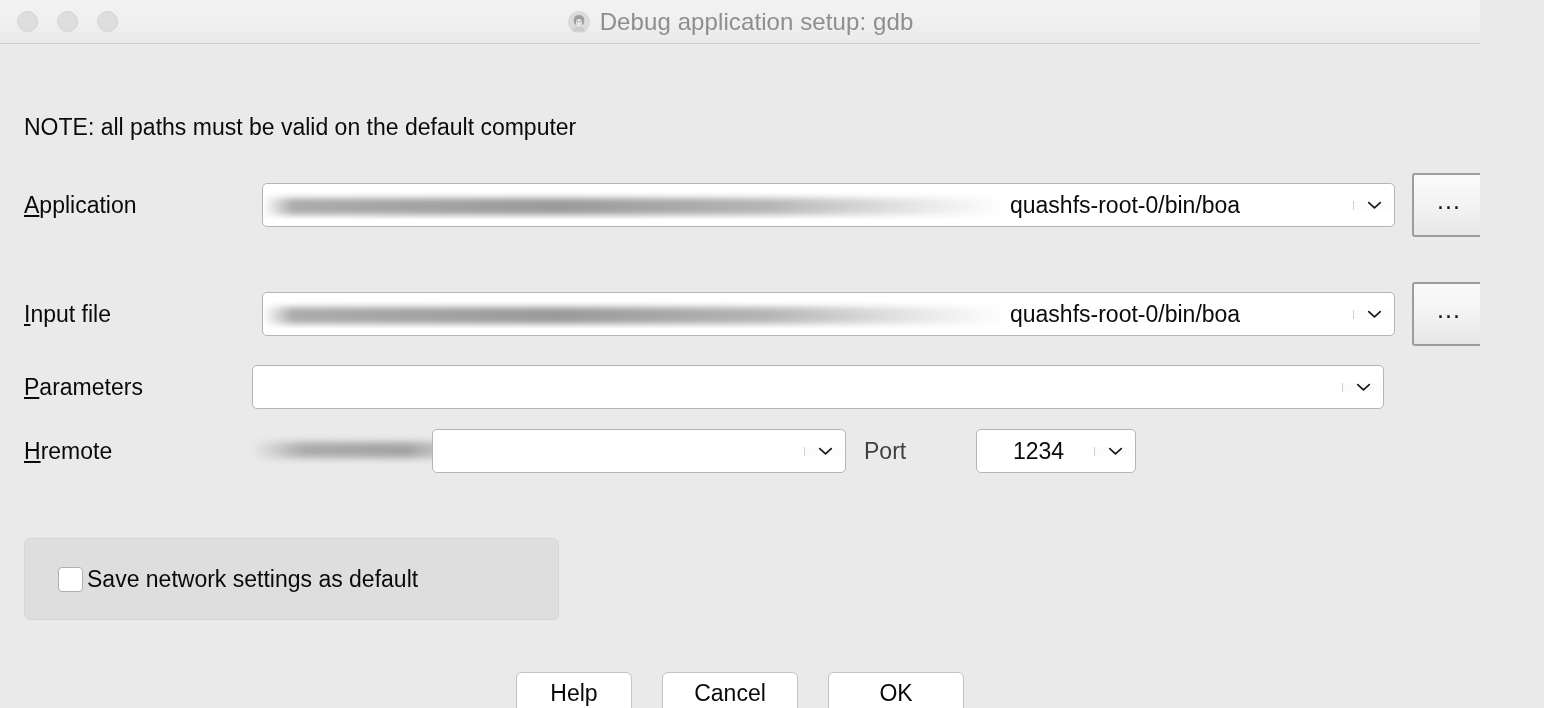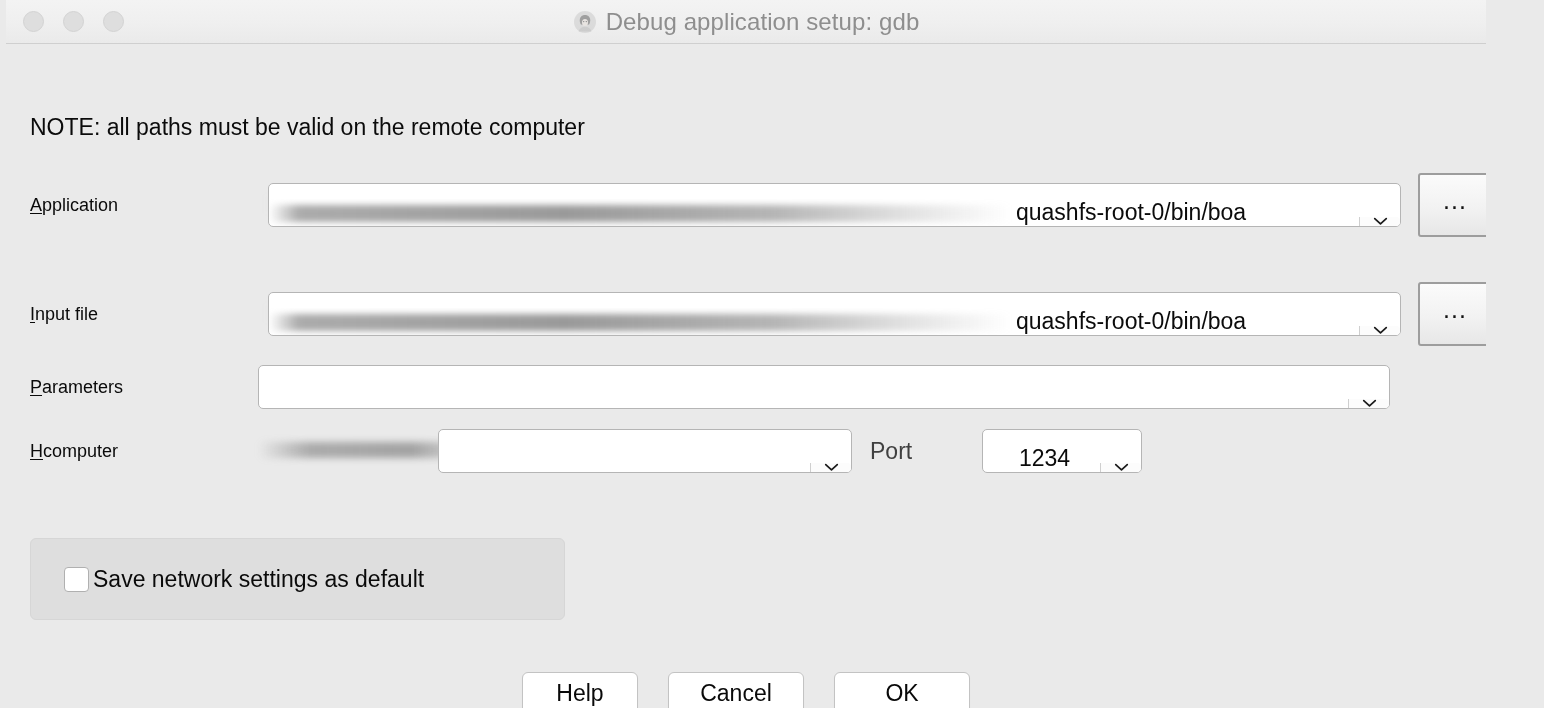--- a/index.html
+++ b/index.html
@@ -16,21 +16,20 @@
     -webkit-font-smoothing: antialiased;
   }
 
   
   .window {
     position: relative;
     width: 1480px;
     height: 708px;
     background: #eaeaea;
     overflow: hidden;
-    margin-left: 6px;
   }
 
   
   .titlebar {
     position: relative;
     height: 44px;
     background: linear-gradient(to bottom, #f3f3f3 0%, #efefef 55%, #eaeaea 100%);
     border-bottom: 1px solid #cfcfcf;
     box-sizing: border-box;
     display: flex;
@@ -106,39 +105,39 @@
     align-items: center;
   }
   .row-application { top: 138px; }
   .row-inputfile  { top: 247px; }
   .row-parameters { top: 320px; padding-left: 38px; }
   .row-hostname   { top: 384px; }
 
   .field-label {
     position: absolute;
     left: 24px;
-    font-size: 18px;
+    font-size: 23px;
     color: #0a0a0a;
     white-space: nowrap;
   }
   .field-label .mn {
     text-decoration: underline;
     text-underline-offset: 2px;
   }
 
   
   .combo {
     position: absolute;
     box-sizing: border-box;
     height: 44px;
     background: #ffffff;
     border: 1px solid #b5b5b5;
     border-radius: 5px;
     display: flex;
-    align-items: flex-end;
+    align-items: center;
     box-shadow: 0 1px 0 rgba(255,255,255,.9) inset;
   }
   .combo .combo-text {
     flex: 1 1 auto;
     position: relative;
     overflow: hidden;
     display: flex;
     align-items: center;
     padding: 0 6px 0 9px;
     font-size: 23px;
@@ -312,21 +311,21 @@
           <circle cx="13.3" cy="11.6" r=".7" fill="#4b4b4b"></circle>
           <path d="M5.6 21.6c.7-3.1 3.3-4.8 6.4-4.8s5.7 1.7 6.4 4.8z" fill="#b9b9b9"></path>
         </svg>
       </span>
       <span class="title-text">Debug application setup: gdb</span>
     </div>
   </div>
 
   <div class="content">
 
-    <div class="note">NOTE: all paths must be valid on the remote computer</div>
+    <div class="note">NOTE: all paths must be valid on the default computer</div>
 
     <div class="row row-application">
       <span class="field-label"><span class="mn">A</span><span>pplication</span></span>
 
       <div class="bleed" style="left:258px; top:12px; width:760px;"></div>
 
       <div class="combo path-field" style="left:262px; width:1133px;">
         <div class="combo-text">
           <span class="redact redact-path"></span>
             <span>quashfs-root-0/bin/boa</span>
@@ -368,21 +367,21 @@
         <div class="combo-text"></div>
         <div class="combo-arrow">
           <svg class="chev" viewBox="0 0 16 10">
             <path d="M1.6 1.8 8 7.6l6.4-5.8" fill="none" stroke="#1a1a1a" stroke-width="1.9" stroke-linecap="round" stroke-linejoin="round"></path>
           </svg>
         </div>
       </div>
     </div>
 
     <div class="row row-hostname">
-      <span class="field-label"><span class="mn">H</span><span>computer</span></span>
+      <span class="field-label"><span class="mn">H</span><span>remote</span></span>
 
       <div class="bleed" style="left:252px; top:14px; width:205px; height:16px;"></div>
 
       <div class="combo" style="left:432px; width:414px;">
         <div class="combo-text">
           <span></span>
         </div>
         <div class="combo-arrow">
           <svg class="chev" viewBox="0 0 16 10">
             <path d="M1.6 1.8 8 7.6l6.4-5.8" fill="none" stroke="#1a1a1a" stroke-width="1.9" stroke-linecap="round" stroke-linejoin="round"></path>

